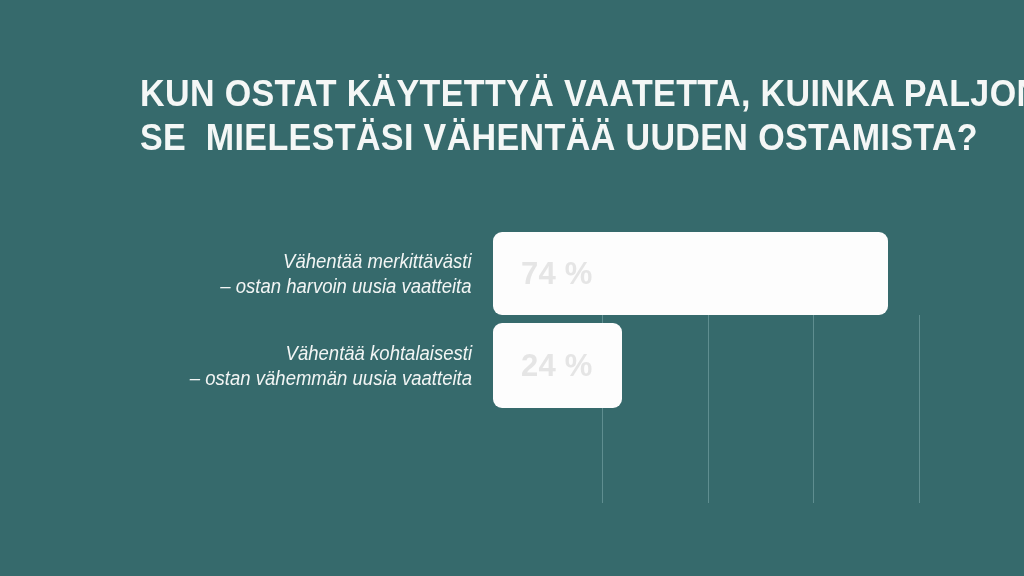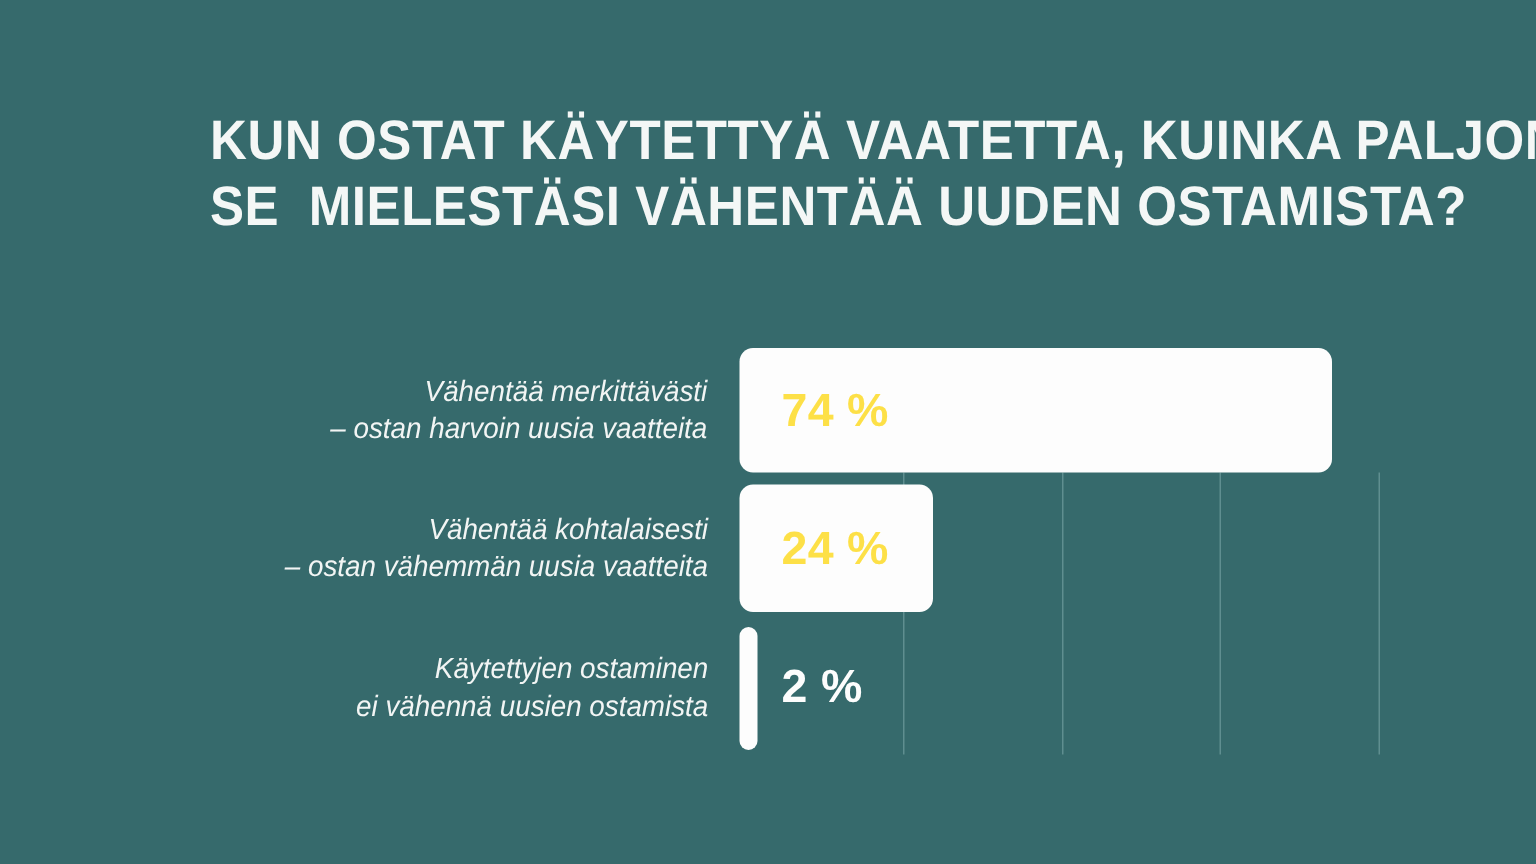--- a/index.html
+++ b/index.html
@@ -101,21 +101,21 @@
   .bar.thin { border-radius: 6px; }
 
   .bar-value {
     position: absolute;
     font-family: "Liberation Sans Narrow", "Liberation Sans", sans-serif;
     font-weight: bold;
     font-size: 31px;
     line-height: 31px;
     letter-spacing: 0.2px;
     white-space: pre;
-    color: #fde047;
+    color: #e5e5e5;
   }
   .bar-value.outside { color: #fdfdfd; }
 
   
   #row-0 { top: 232px; height: 83px; }
   #row-0 .row-label { top: 17px; }
   #row-0 .bar { top: 0px; height: 83px; width: 395px; }
   #row-0 .bar-value { left: 521px; top: 26px; }
 
   
@@ -160,23 +160,15 @@
 
     <div class="row" id="row-1">
       <div class="row-label">
         <span class="lbl-line">Vähentää kohtalaisesti</span>
         <span class="lbl-line">– ostan vähemmän uusia vaatteita</span>
       </div>
       <div class="bar"></div>
       <div class="bar-value">24 %</div>
     </div>
 
-    <div class="row" id="row-2">
-      <div class="row-label">
-        <span class="lbl-line">Käytettyjen ostaminen</span>
-        <span class="lbl-line">ei vähennä uusien ostamista</span>
-      </div>
-      <div class="bar thin"></div>
-      <div class="bar-value outside">2 %</div>
-    </div>
 
   </div>
 </div>
 
 </body></html>

